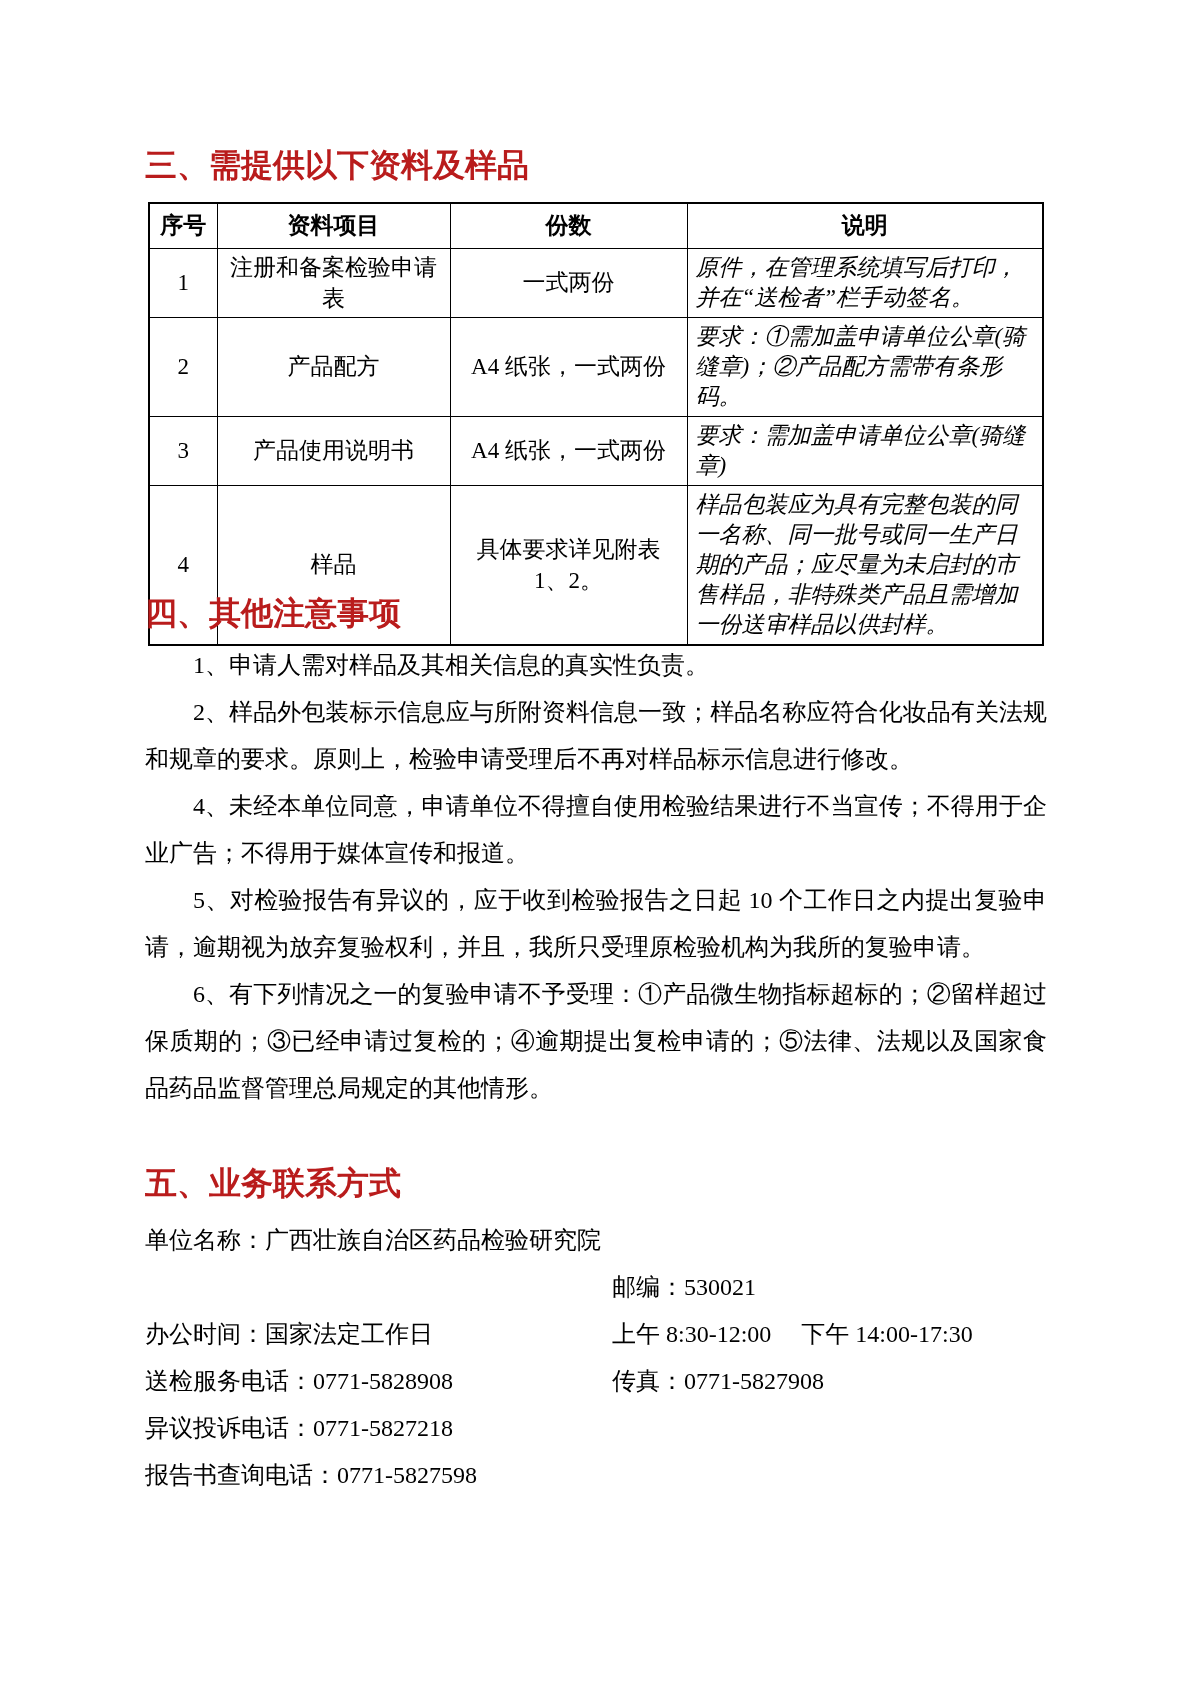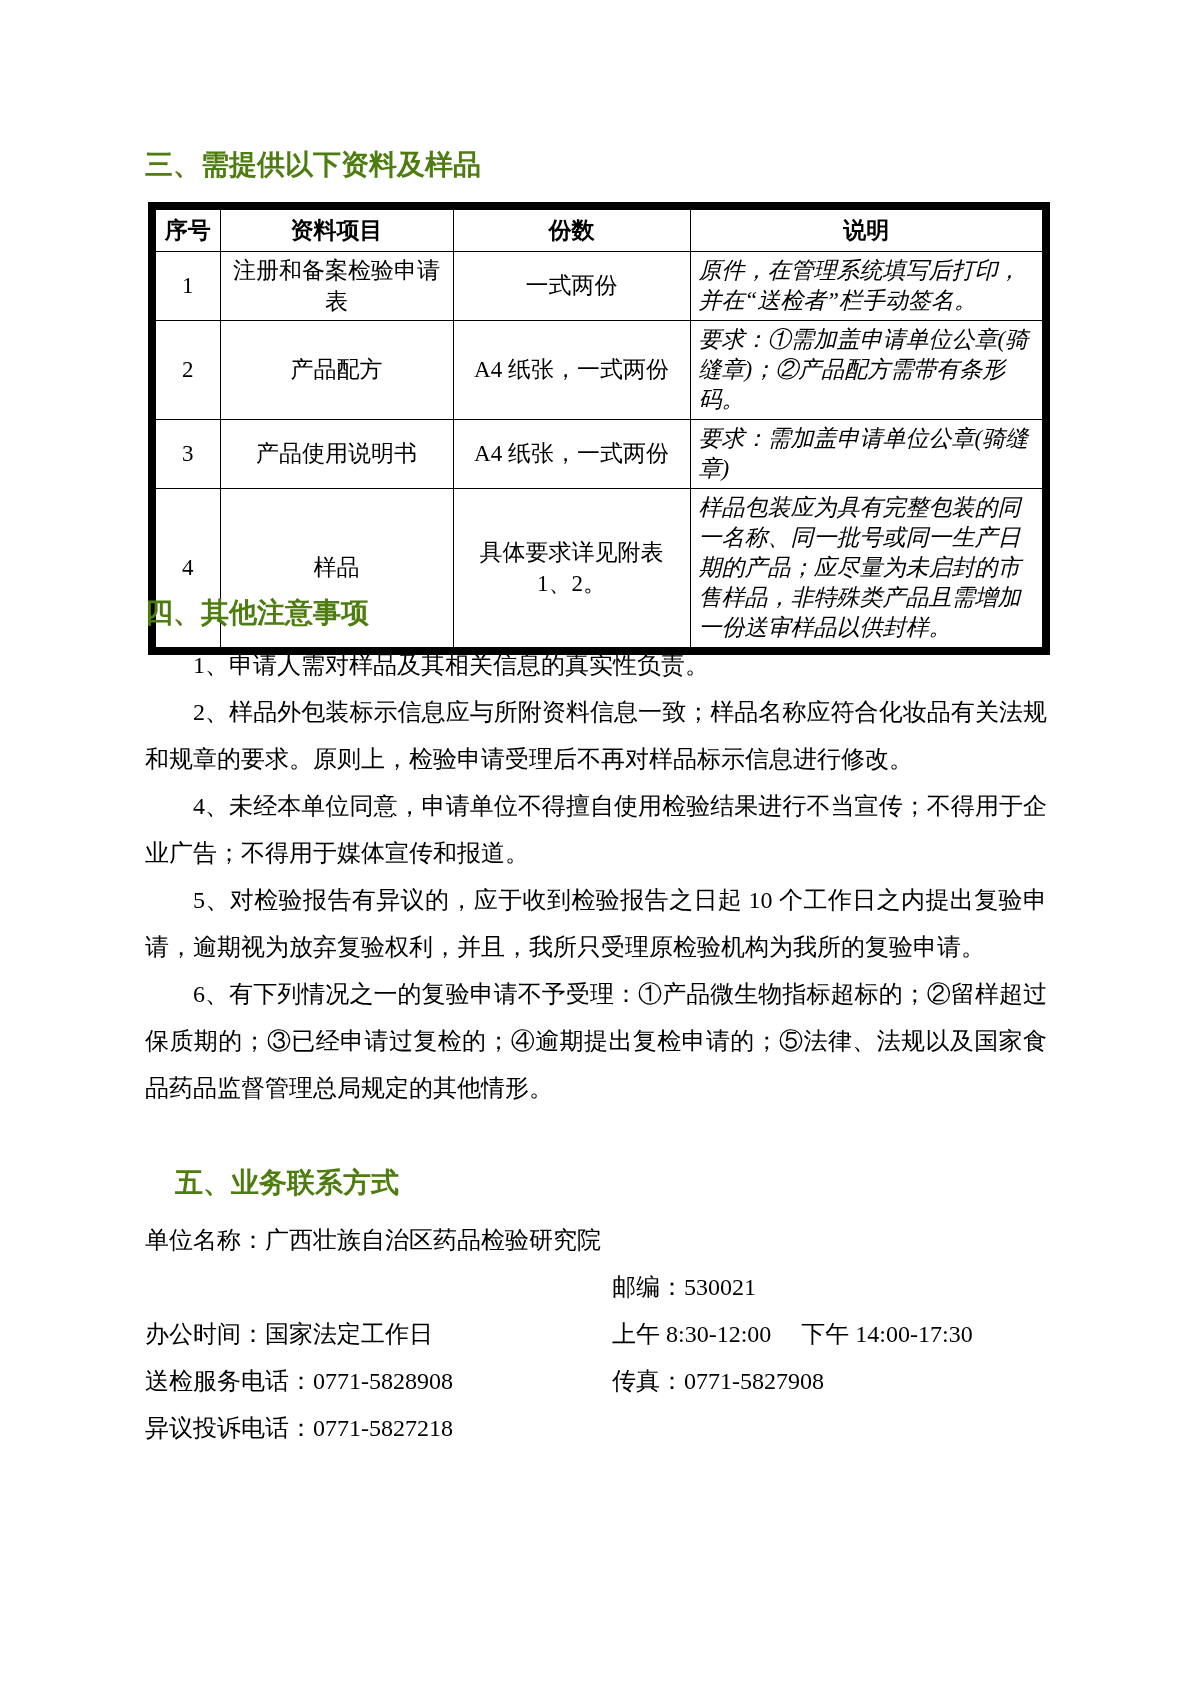--- a/index.html
+++ b/index.html
@@ -12,48 +12,48 @@
     color: #000000;
     font-family: "Liberation Serif", "DejaVu Serif", serif;
     overflow: hidden;
   }
   .sec-heading {
     position: absolute;
     left: 145px;
     margin: 0;
     font-family: "Liberation Sans", "DejaVu Sans", sans-serif;
     font-weight: 700;
-    font-size: 28px;
+    font-size: 32px;
     line-height: 34px;
-    color: #4d7c0f;
+    color: #b91c1c;
     white-space: nowrap;
   }
   #sec3-heading { top: 148px; }
   #sec4-heading { top: 596px; }
-  #sec5-heading { top: 1166px; margin-left: 30px; }
+  #sec5-heading { top: 1166px; }
 
   table.doc-table {
     position: absolute;
     left: 148px;
     top: 202px;
     width: 894px;
     border-collapse: collapse;
     table-layout: fixed;
     font-size: 23px;
   }
   table.doc-table th, table.doc-table td {
     border: 1px solid #000;
     padding: 2px 6px;
     vertical-align: middle;
     text-align: center;
     font-weight: normal;
     line-height: 31px;
     overflow: hidden;
   }
-  table.doc-table { border: 8px solid #000000; }
+  table.doc-table { border: 2px solid #000000; }
   table.doc-table th { font-weight: 700; }
   table.doc-table col.c-no   { width: 68px; }
   table.doc-table col.c-item { width: 233px; }
   table.doc-table col.c-cop  { width: 237px; }
   table.doc-table col.c-desc { width: 356px; }
   table.doc-table td.desc-cell {
     text-align: left;
     padding: 4px 8px;
     line-height: 30px;
     font-style: italic;
@@ -159,15 +159,19 @@
       <span class="c-right">上午 8:30-12:00　 下午 14:00-17:30</span>
     </div>
     <div class="c-row">
       <span class="c-left">送检服务电话：0771-5828908</span>
       <span class="c-right">传真：0771-5827908</span>
     </div>
     <div class="c-row">
       <span class="c-left">异议投诉电话：0771-5827218</span>
       <span class="c-right"></span>
     </div>
+    <div class="c-row">
+      <span class="c-left">报告书查询电话：0771-5827598</span>
+      <span class="c-right"></span>
+    </div>
   </div>
 
 </div>
 
 </body></html>

